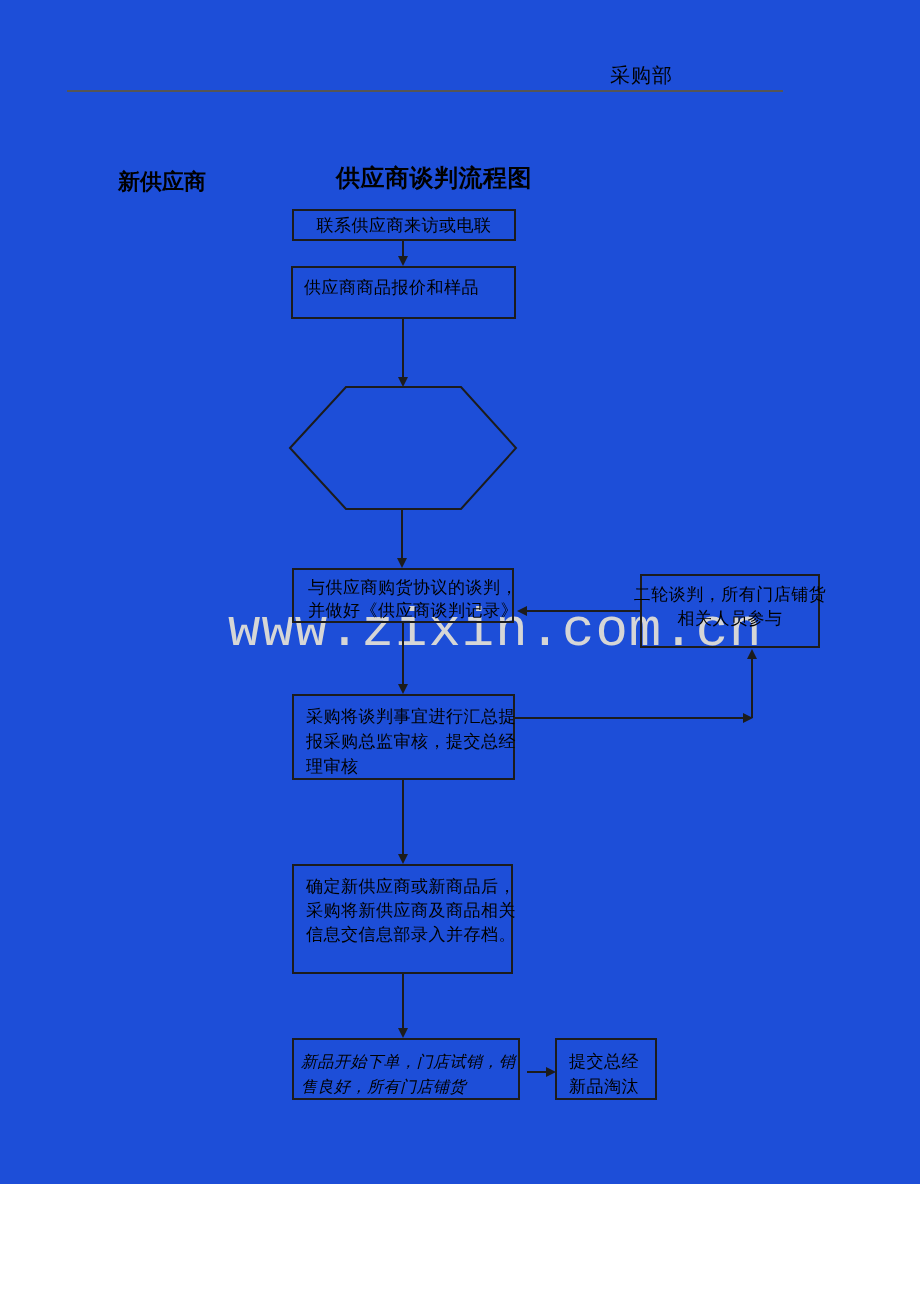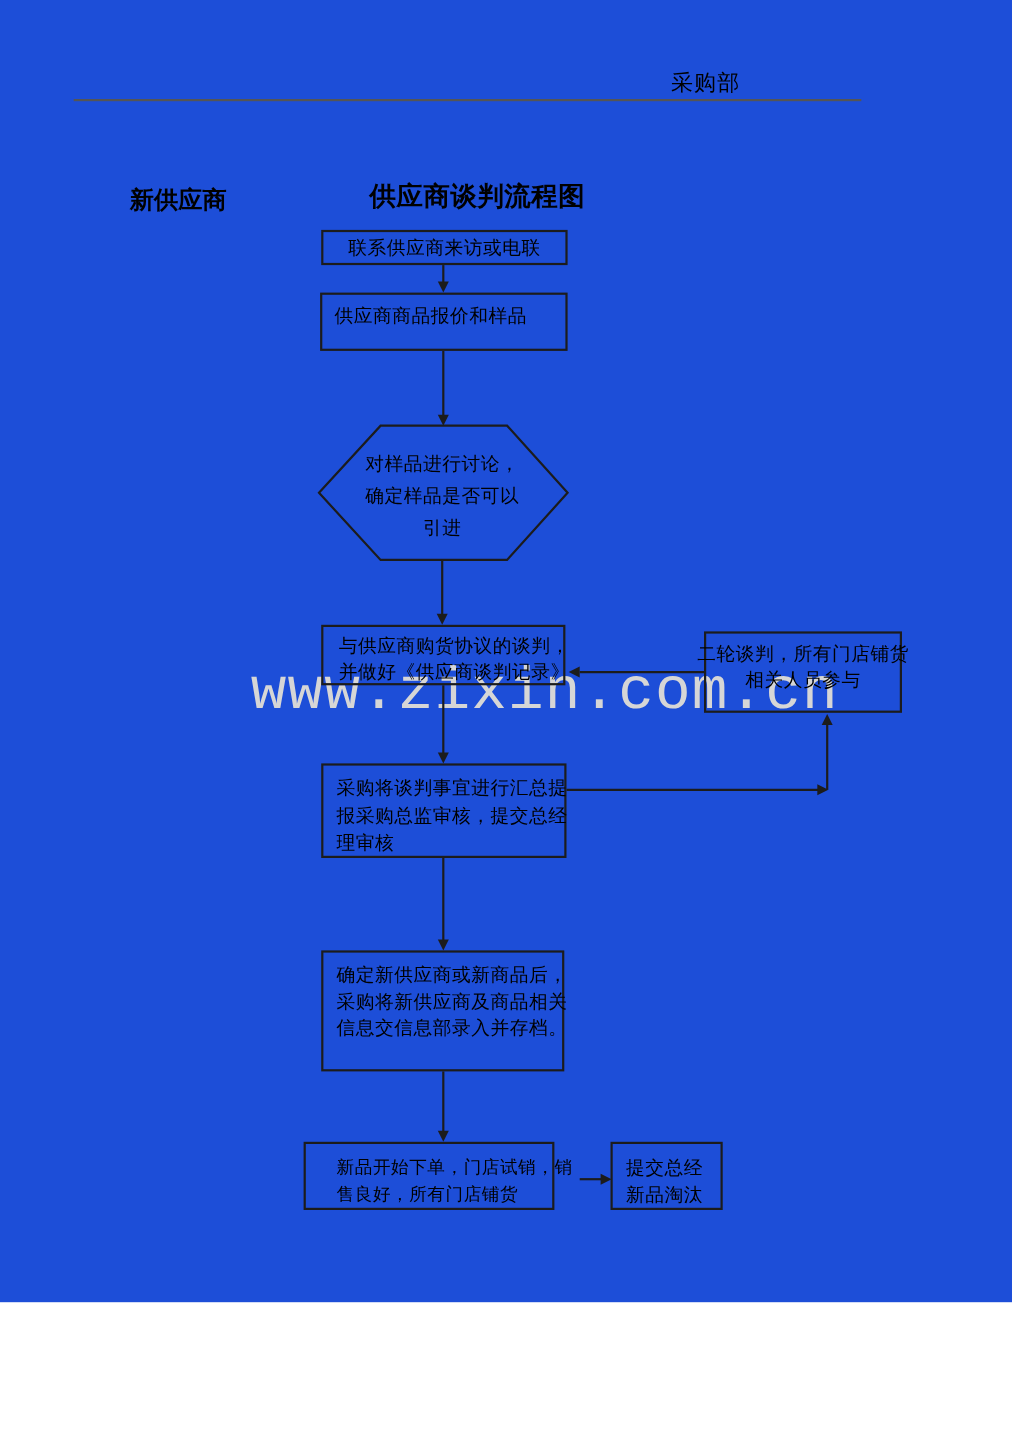--- a/index.html
+++ b/index.html
@@ -72,21 +72,21 @@
     z-index: 3;
     letter-spacing: 0.5px;
   }
   .box-contact     { left: 292px; top: 209px; width: 224px; height: 32px; display: flex; align-items: center; justify-content: center; }
   .box-quote       { left: 291px; top: 266px; width: 225px; height: 53px; padding: 7px 0 0 11px; }
   .hex-label       { left: 316px; top: 407px; width: 172px; text-align: center; line-height: 29px; }
   .box-negotiate   { left: 292px; top: 568px; width: 222px; height: 55px; padding: 6px 0 0 14px; line-height: 23px; }
   .box-secondround { left: 640px; top: 574px; width: 180px; height: 74px; display: flex; align-items: center; justify-content: center; text-align: center; line-height: 24px; padding-bottom: 8px; }
   .box-summary     { left: 292px; top: 694px; width: 223px; height: 86px; padding: 8px 0 0 12px; }
   .box-archive     { left: 292px; top: 864px; width: 221px; height: 110px; padding: 9px 0 0 12px; line-height: 24px; }
-  .box-trialsale   { left: 276px; top: 1038px; width: 228px; height: 62px; padding: 9px 0 0 28px; font-size: 16px; }
+  .box-trialsale   { left: 292px; top: 1038px; width: 228px; height: 62px; padding: 9px 0 0 7px; font-size: 16px; font-style: italic; }
   .box-eliminate   { left: 555px; top: 1038px; width: 102px; height: 62px; padding: 9px 0 0 12px; }
   .page-number {
     position: absolute;
     left: 419px; top: 1205px;
     font-size: 16px;
   }
 </style>
 </head>
 <body>
 
@@ -131,23 +131,20 @@
     <polygon points="403,1038 398,1028 408,1028" fill="#1c1c1c"></polygon>
 
     <line x1="527" y1="1072" x2="547" y2="1072" stroke="#1c1c1c" stroke-width="2"></line>
     <polygon points="556,1072 546,1067 546,1077" fill="#1c1c1c"></polygon>
   </svg>
 
   <div class="fc-box box-quote">供应商商品报价和样品</div>
 
   <div class="fc-box box-contact">联系供应商来访或电联</div>
 
-  <div class="fc-label hex-label">对样品进行讨论，
-确定样品是否可以
-引进</div>
 
   <div class="fc-box box-negotiate">与供应商购货协议的谈判，
 并做好《供应商谈判记录》</div>
 
   <div class="fc-box box-secondround">二轮谈判，所有门店铺货
 相关人员参与</div>
 
   <div class="fc-box box-summary">采购将谈判事宜进行汇总提
 报采购总监审核，提交总经
 理审核</div>

